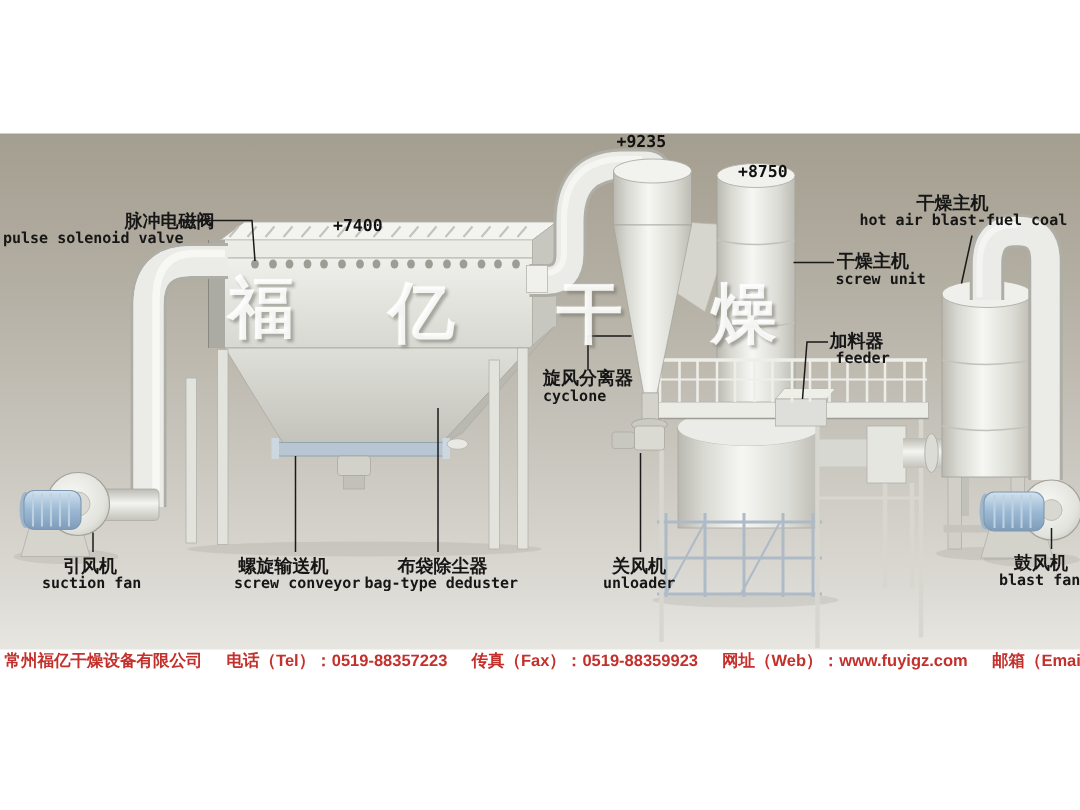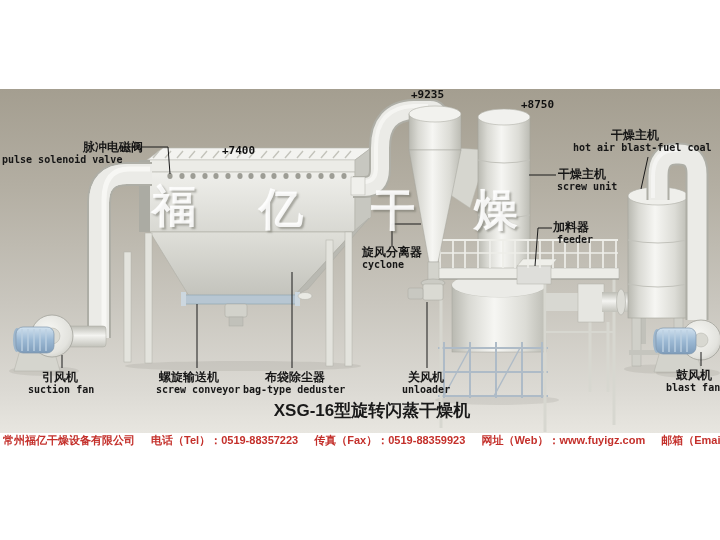--- a/index.html
+++ b/index.html
@@ -231,21 +231,21 @@
     </g>
   </svg>
 
   <div class="wm" style="left:152px;top:184px;">福</div>
   <div class="wm" style="left:259px;top:187px;">亿</div>
   <div class="wm" style="left:371px;top:188px;">干</div>
   <div class="wm" style="left:474px;top:188px;">燥</div>
 
   <div class="lbl elev" style="left:222px;top:145px;">+7400</div>
   <div class="lbl elev" style="left:411px;top:89px;">+9235</div>
-  <div class="lbl elev" style="left:492px;top:99px;margin-left:29px;">+8750</div>
+  <div class="lbl elev" style="left:492px;top:109px;">+8750</div>
 
   <div class="lbl lz" style="left:59px;top:141px;margin-left:24px;">脉冲电磁阀</div>
   <div class="lbl le" style="left:2px;top:155px;">pulse solenoid valve</div>
 
   <div class="lbl lz" style="left:362px;top:246px;">旋风分离器</div>
   <div class="lbl le" style="left:362px;top:260px;">cyclone</div>
 
   <div class="lbl lz" style="left:558px;top:168px;">干燥主机</div>
   <div class="lbl le" style="left:557px;top:182px;">screw unit</div>
 
@@ -263,21 +263,20 @@
 
   <div class="lbl lz" style="left:159px;top:371px;">螺旋输送机</div>
   <div class="lbl le" style="left:156px;top:385px;text-align:right;">screw conveyor</div>
 
   <div class="lbl lz" style="left:42px;top:371px;">引风机</div>
   <div class="lbl le" style="left:28px;top:385px;">suction fan</div>
 
   <div class="lbl lz" style="left:676px;top:369px;">鼓风机</div>
   <div class="lbl le" style="left:666px;top:383px;">blast fan</div>
 
-  <div class="title-zh">XSG-16型旋转闪蒸干燥机</div>
 
   <div class="footer">
     <span class="gap">常州福亿干燥设备有限公司</span>
     <span>电话（Tel）：</span><span class="gap">0519-88357223</span>
     <span>传真（Fax）：</span><span class="gap">0519-88359923</span>
     <span>网址（Web）：</span><span class="gap">www.fuyigz.com</span>
     <span>邮箱（Email）：</span>
   </div>
 </div>
 

